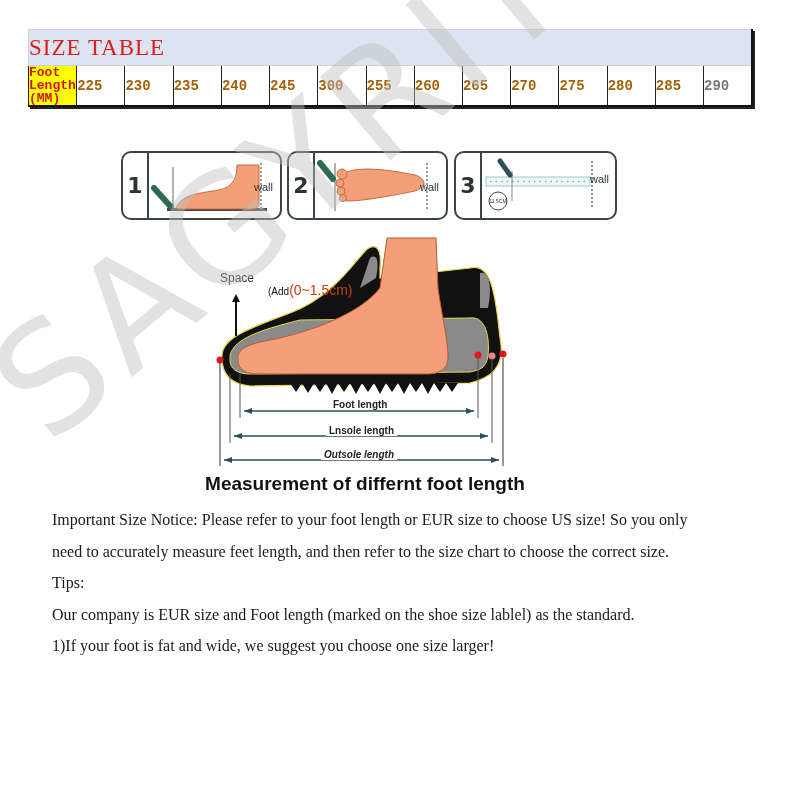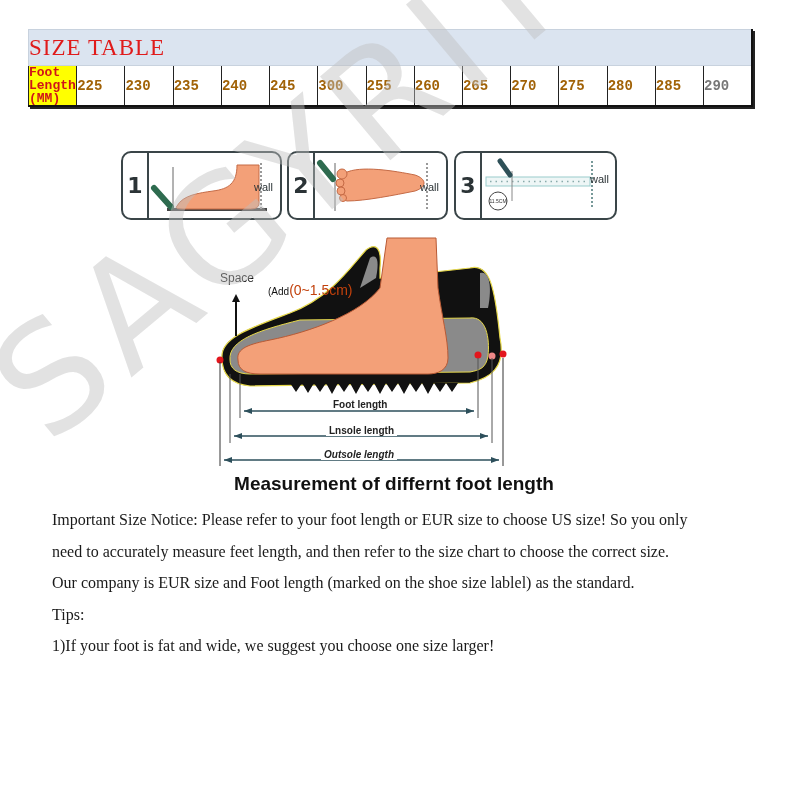--- a/index.html
+++ b/index.html
@@ -42,21 +42,21 @@
 
     
     .diagram { position: absolute; left: 190px; top: 228px; width: 360px; height: 250px; }
     .space-label { position: absolute; left: 30px; top: 44px; font-family: "Liberation Sans", sans-serif; font-weight: normal; font-size: 12px; color: #111; line-height: 12px; }
     .space-sub { font-size: 10px; margin-left: 48px; }
     .space-range { color: #c2410c; font-size: 14px; margin-top: 44px; }
     .len-label { position: absolute; font-family: "Liberation Sans", sans-serif; font-weight: bold; font-size: 10px; color: #222; background: #fff; padding: 0 3px; }
 
     .caption {
       position: absolute; left: 0; width: 730px; top: 473px; text-align: center;
-      font-family: "Liberation Sans", sans-serif; font-weight: bold; font-size: 19px; color: #111; padding-left: 29px;
+      font-family: "Liberation Sans", sans-serif; font-weight: bold; font-size: 19px; color: #111;
     }
 
     
     .notice { position: absolute; left: 52px; top: 508px; width: 730px; font-family: "Liberation Serif", serif; font-size: 16px; color: #1a1a1a; }
     .notice p { margin: 0; height: 31.5px; line-height: 24px; white-space: nowrap; }
 
     
     .watermark {
       position: absolute; left: -40px; top: 340px; transform: rotate(-40deg); transform-origin: left top;
       font-family: "DejaVu Sans", sans-serif; font-size: 150px; letter-spacing: 8px; color: rgba(190,190,190,0.45);
@@ -186,18 +186,18 @@
   <span class="len-label" style="left:140px; top:171px;">Foot length</span>
   <span class="len-label" style="left:136px; top:197px;">Lnsole length</span>
   <span class="len-label" style="left:131px; top:221px;font-style:italic;">Outsole length</span>
 </div>
 
 <div class="caption">Measurement of differnt foot length</div>
 
 <div class="notice">
   <p>Important Size Notice: Please refer to your foot length or EUR size to choose US size! So you only</p>
   <p>need to accurately measure feet length, and then refer to the size chart to choose the correct size.</p>
+  <p>Tips:</p>
   <p>Our company is EUR size and Foot length (marked on the shoe size lablel) as the standard.</p>
-  <p>Tips:</p>
   <p>1)If your foot is fat and wide, we suggest you choose one size larger!</p>
 </div>
 
 <div class="watermark">SAGYRITE</div>
 
 </body></html>

